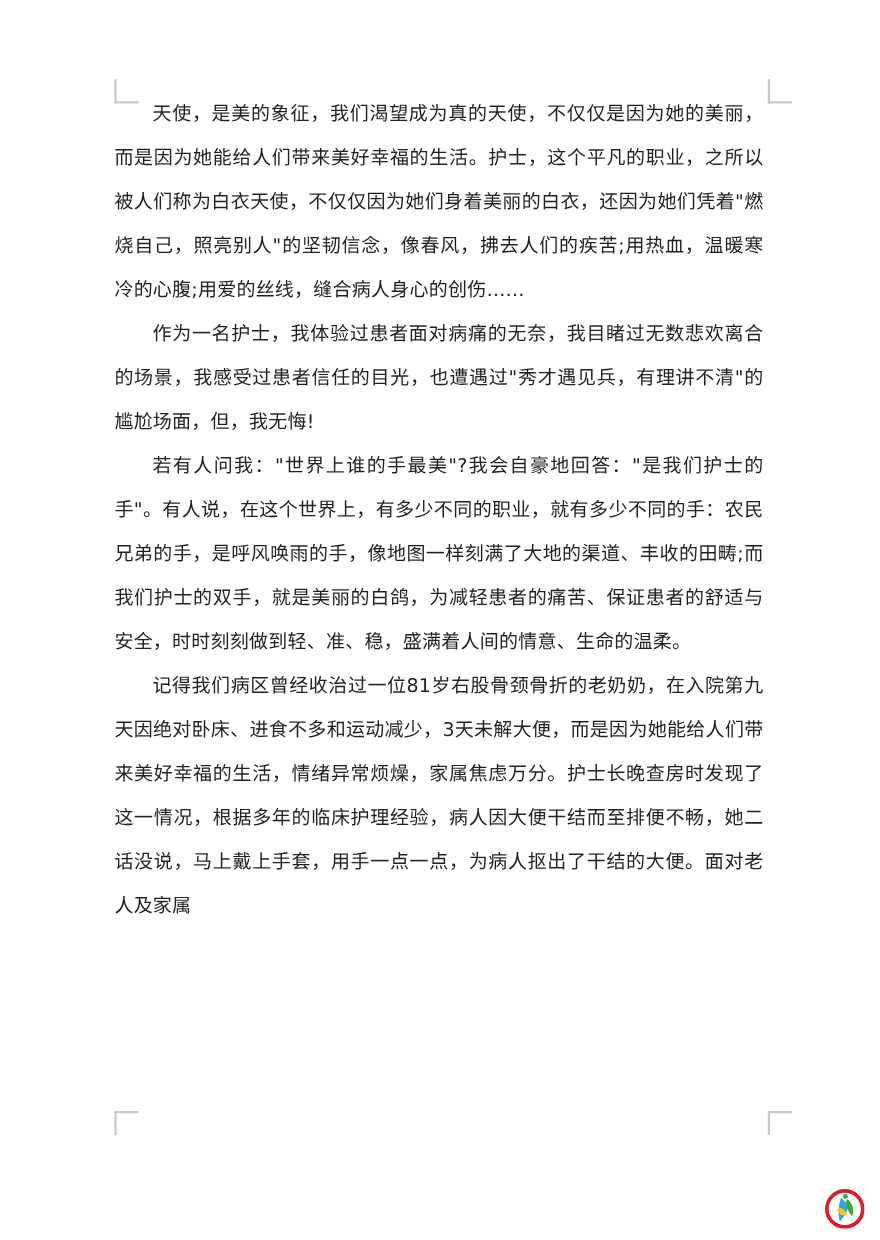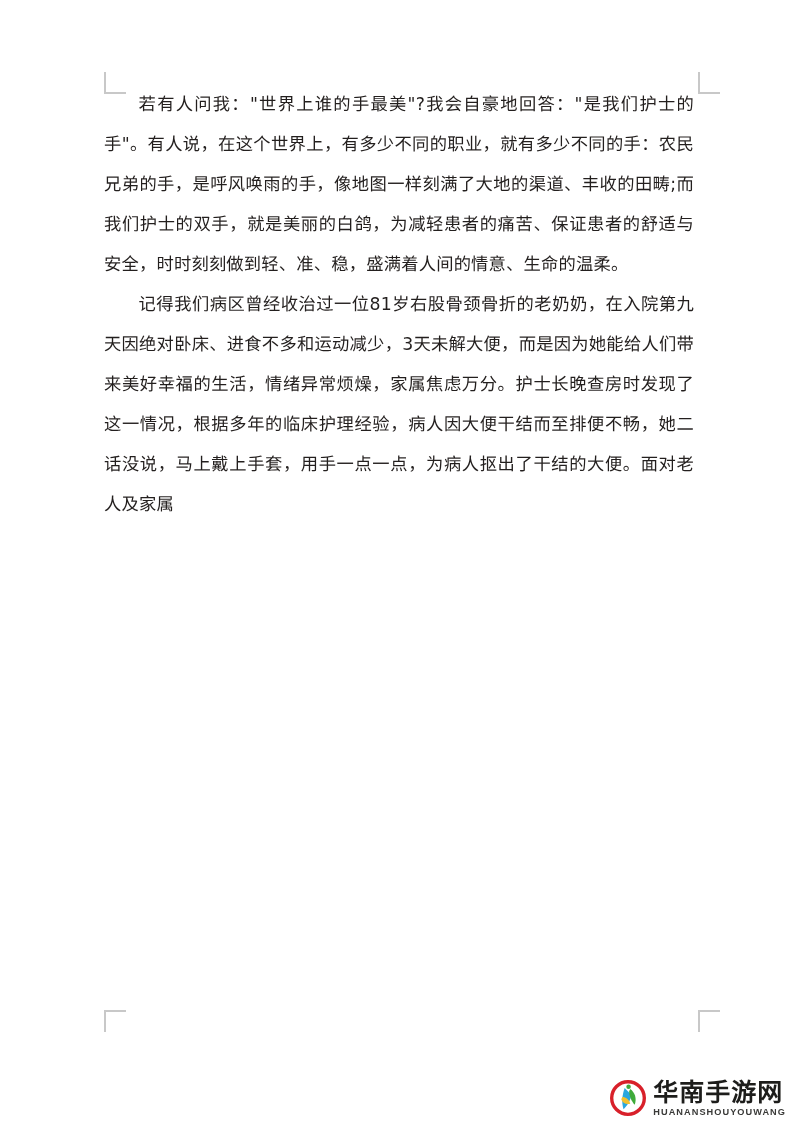--- a/index.html
+++ b/index.html
@@ -137,39 +137,37 @@
 
   <div class="crop crop-tl"></div>
   <div class="crop crop-tr"></div>
   <div class="crop crop-bl"></div>
   <div class="crop crop-br"></div>
 
   <div class="content">
 
 
     <div class="body-text">
+      <p>天使，是美的象征，我们渴望成为真的天使，不仅仅是因为她的美丽，而是因为她能给人们带来美好幸福的生活。护士，这个平凡的职业，之所以被人们称为白衣天使，不仅仅因为她们身着美丽的白衣，还因为她们凭着"燃烧自己，照亮别人"的坚韧信念，像春风，拂去人们的疾苦;用热血，温暖寒冷的心腹;用爱的丝线，缝合病人身心的创伤……</p>
+      <p>作为一名护士，我体验过患者面对病痛的无奈，我目睹过无数悲欢离合的场景，我感受过患者信任的目光，也遭遇过"秀才遇见兵，有理讲不清"的尴尬场面，但，我无悔!</p>
       <p>若有人问我："世界上谁的手最美"?我会自豪地回答："是我们护士的手"。有人说，在这个世界上，有多少不同的职业，就有多少不同的手：农民兄弟的手，是呼风唤雨的手，像地图一样刻满了大地的渠道、丰收的田畴;而我们护士的双手，就是美丽的白鸽，为减轻患者的痛苦、保证患者的舒适与安全，时时刻刻做到轻、准、稳，盛满着人间的情意、生命的温柔。</p>
       <p>记得我们病区曾经收治过一位81岁右股骨颈骨折的老奶奶，在入院第九天因绝对卧床、进食不多和运动减少，3天未解大便，而是因为她能给人们带来美好幸福的生活，情绪异常烦燥，家属焦虑万分。护士长晚查房时发现了这一情况，根据多年的临床护理经验，病人因大便干结而至排便不畅，她二话没说，马上戴上手套，用手一点一点，为病人抠出了干结的大便。面对老人及家属</p>
     </div>
 
   </div>
 
   <div class="watermark">
 
     <div class="wm-badge">
       <svg viewBox="0 0 64 64" width="36" height="36" aria-hidden="true">
         <circle cx="32" cy="32" r="29" fill="none" stroke="#d8202a" stroke-width="6"></circle>
         <path d="M32 3 A29 29 0 0 1 32 61 A22 22 0 0 0 32 3 Z" fill="#d8202a"></path>
         <path d="M26 14 C22 26 20 38 24 52 C30 46 36 38 38 26 Z" fill="#29a7df"></path>
         <path d="M36 16 C44 22 48 32 44 44 C38 38 34 28 34 20 Z" fill="#3faa3a"></path>
         <path d="M22 30 C28 30 34 34 36 42 C28 44 22 40 20 34 Z" fill="#f2c12e"></path>
         <circle cx="33" cy="12" r="4" fill="#3faa3a"></circle>
       </svg>
     </div>
 
-    <div class="wm-text-block">
-      <span class="wm-cn">华南手游网</span>
-      <span class="wm-en">HUANANSHOUYOUWANG</span>
-    </div>
 
   </div>
 
 </div>
 
 </body></html>

